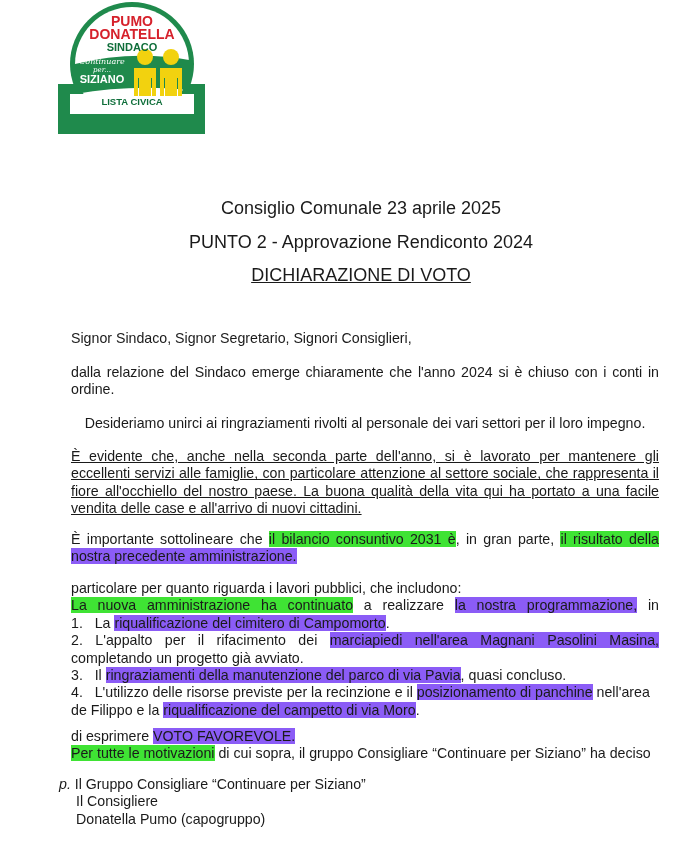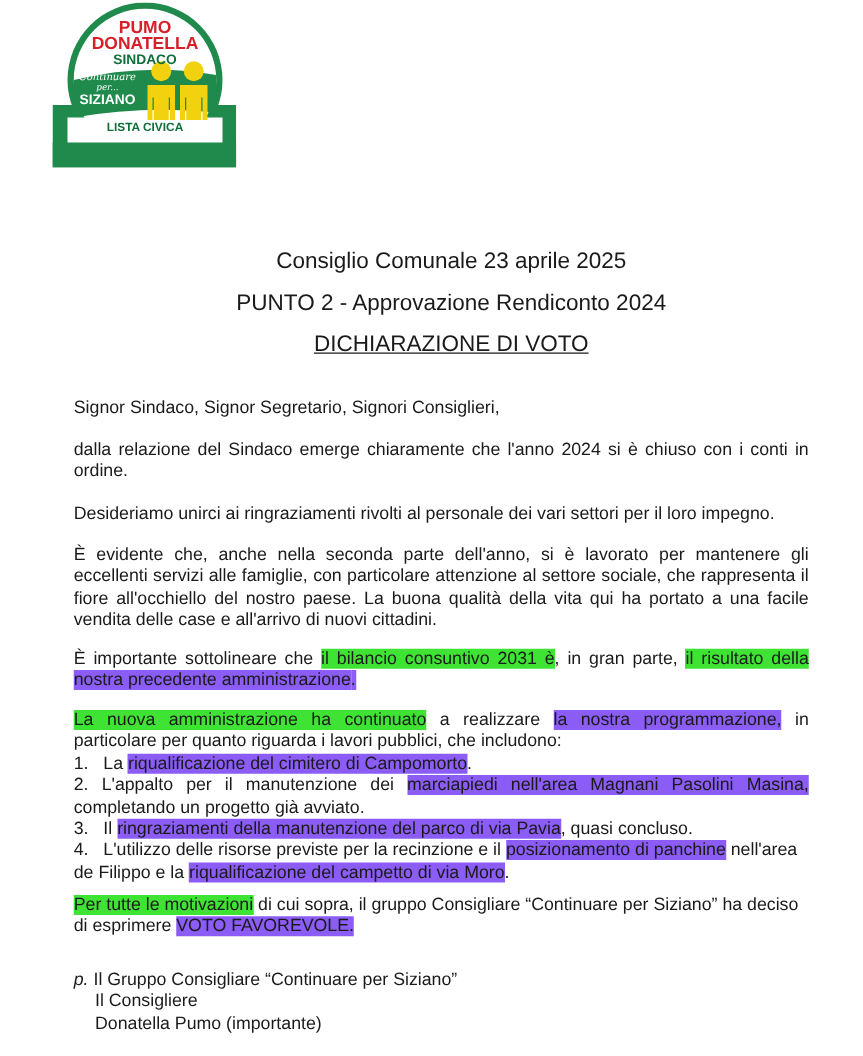--- a/index.html
+++ b/index.html
@@ -1,21 +1,21 @@
 <!DOCTYPE html>
 <html><head>
 <meta charset="utf-8">
 <style>
   html, body { margin:0; padding:0; background:#ffffff; }
   body { width:690px; height:845px; position:relative; overflow:hidden;
          font-family:"Liberation Sans", sans-serif; color:#1a1a1a; }
-  .logo { position:absolute; left:42px; top:2px; width:147px; height:132px; }
+  .logo { position:absolute; left:58px; top:2px; width:147px; height:132px; }
   .center { position:absolute; left:16px; width:690px; text-align:center; font-size:18px; }
   .u { text-decoration:underline;margin-top:36px; }
-  .p { position:absolute; left:59px; width:588px; font-size:14.2px; line-height:17.4px; margin:0; }
+  .p { position:absolute; left:59px; width:588px; font-size:14.2px; line-height:17.4px; margin:12px; }
   .j { text-align:justify; text-align-last:left; }
   .jl { text-align:justify; text-align-last:justify; }
   .hl-g { background:#3fe334; }
   .hl-y { background:#8b5cf6; }
   .line { display:block; white-space:nowrap; }
   .sig { position:absolute; left:59px; font-size:14.2px; line-height:17.4px; }
   .sig .ind { padding-left:17px; display:block; }
 </style>
 </head>
 <body>
@@ -46,42 +46,42 @@
 </div>
 
 <div class="center" style="top:198px;">Consiglio Comunale 23 aprile 2025</div>
 <div class="center" style="top:232px;">PUNTO 2  - Approvazione Rendiconto 2024</div>
 <div class="center" style="top:265px;"><span class="u">DICHIARAZIONE DI VOTO</span></div>
 
 <p class="p" style="top:318px;">Signor Sindaco, Signor Segretario, Signori Consiglieri,</p>
 
 <p class="p j" style="top:352px;">dalla relazione del Sindaco emerge chiaramente che l'anno 2024 si è chiuso con i conti in ordine.</p>
 
-<p class="p" style="top:403px;">Desideriamo unirci ai ringraziamenti rivolti al personale dei vari settori per il loro impegno.</p>
+<p class="p" style="top:403px;text-align:center;">Desideriamo unirci ai ringraziamenti rivolti al personale dei vari settori per il loro impegno.</p>
 
-<p class="p j" style="top:436px;">È evidente che, anche nella seconda parte dell'anno, si è lavorato per mantenere gli eccellenti servizi alle famiglie, con particolare attenzione al settore sociale, che rappresenta il fiore all'occhiello del nostro paese. La buona qualità della vita qui ha portato a una facile vendita delle case e all'arrivo di nuovi cittadini.</p>
+<p class="p j" style="top:436px;text-decoration:underline;">È evidente che, anche nella seconda parte dell'anno, si è lavorato per mantenere gli eccellenti servizi alle famiglie, con particolare attenzione al settore sociale, che rappresenta il fiore all'occhiello del nostro paese. La buona qualità della vita qui ha portato a una facile vendita delle case e all'arrivo di nuovi cittadini.</p>
 
 <p class="p" style="top:519px;">
   <span class="line jl"><span>È importante sottolineare che </span><span class="hl-g">il bilancio consuntivo 2031 è</span><span>, in gran parte, </span><span class="hl-g">il risultato della</span></span>
   <span class="line"><span class="hl-y">nostra precedente amministrazione</span><span class="hl-y">.</span></span>
 </p>
 
 <p class="p" style="top:568px;">
+  <span class="line">particolare per quanto riguarda i lavori pubblici, che includono:</span>
   <span class="line jl"><span class="hl-g">La nuova amministrazione ha continuato</span><span> a realizzare </span><span class="hl-y">la nostra programmazione,</span><span> in</span></span>
-  <span class="line">particolare per quanto riguarda i lavori pubblici, che includono:</span>
   <span class="line"><span>1.</span>&nbsp;&nbsp; <span>La </span><span class="hl-y">riqualificazione del cimitero di Campomorto</span><span>.</span></span>
-  <span class="line jl"><span>2.</span> <span>L'appalto per il manutenzione dei </span><span class="hl-y">marciapiedi nell'area Magnani Pasolini Masina,</span></span>
+  <span class="line jl"><span>2.</span> <span>L'appalto per il rifacimento dei </span><span class="hl-y">marciapiedi nell'area Magnani Pasolini Masina,</span></span>
   <span class="line">completando un progetto già avviato.</span>
   <span class="line"><span>3.</span>&nbsp;&nbsp; <span>Il </span><span class="hl-y">ringraziamenti della manutenzione del parco di via Pavia</span><span>, quasi concluso.</span></span>
   <span class="line"><span>4.</span>&nbsp;&nbsp; <span>L'utilizzo delle risorse previste per la recinzione e il </span><span class="hl-y">posizionamento di panchine</span><span> nell'area</span></span>
   <span class="line"><span>de Filippo e la </span><span class="hl-y">riqualificazione del campetto di via Moro</span><span>.</span></span>
 </p>
 
 <p class="p" style="top:716px;">
+  <span class="line"><span>di esprimere </span><span class="hl-y">VOTO FAVOREVOLE.</span></span>
   <span class="line"><span class="hl-g">Per tutte le motivazioni</span><span> di cui sopra, il gruppo Consigliare “Continuare per Siziano” ha deciso</span></span>
-  <span class="line"><span>di esprimere </span><span class="hl-y">VOTO FAVOREVOLE.</span></span>
 </p>
 
 <div class="sig" style="top:776px;">
   <span class="line"><i>p.</i><span> Il Gruppo Consigliare “Continuare per Siziano”</span></span>
   <span class="ind">Il Consigliere</span>
-  <span class="ind">Donatella Pumo (importante)</span>
+  <span class="ind">Donatella Pumo (capogruppo)</span>
 </div>
 
 </body></html>

